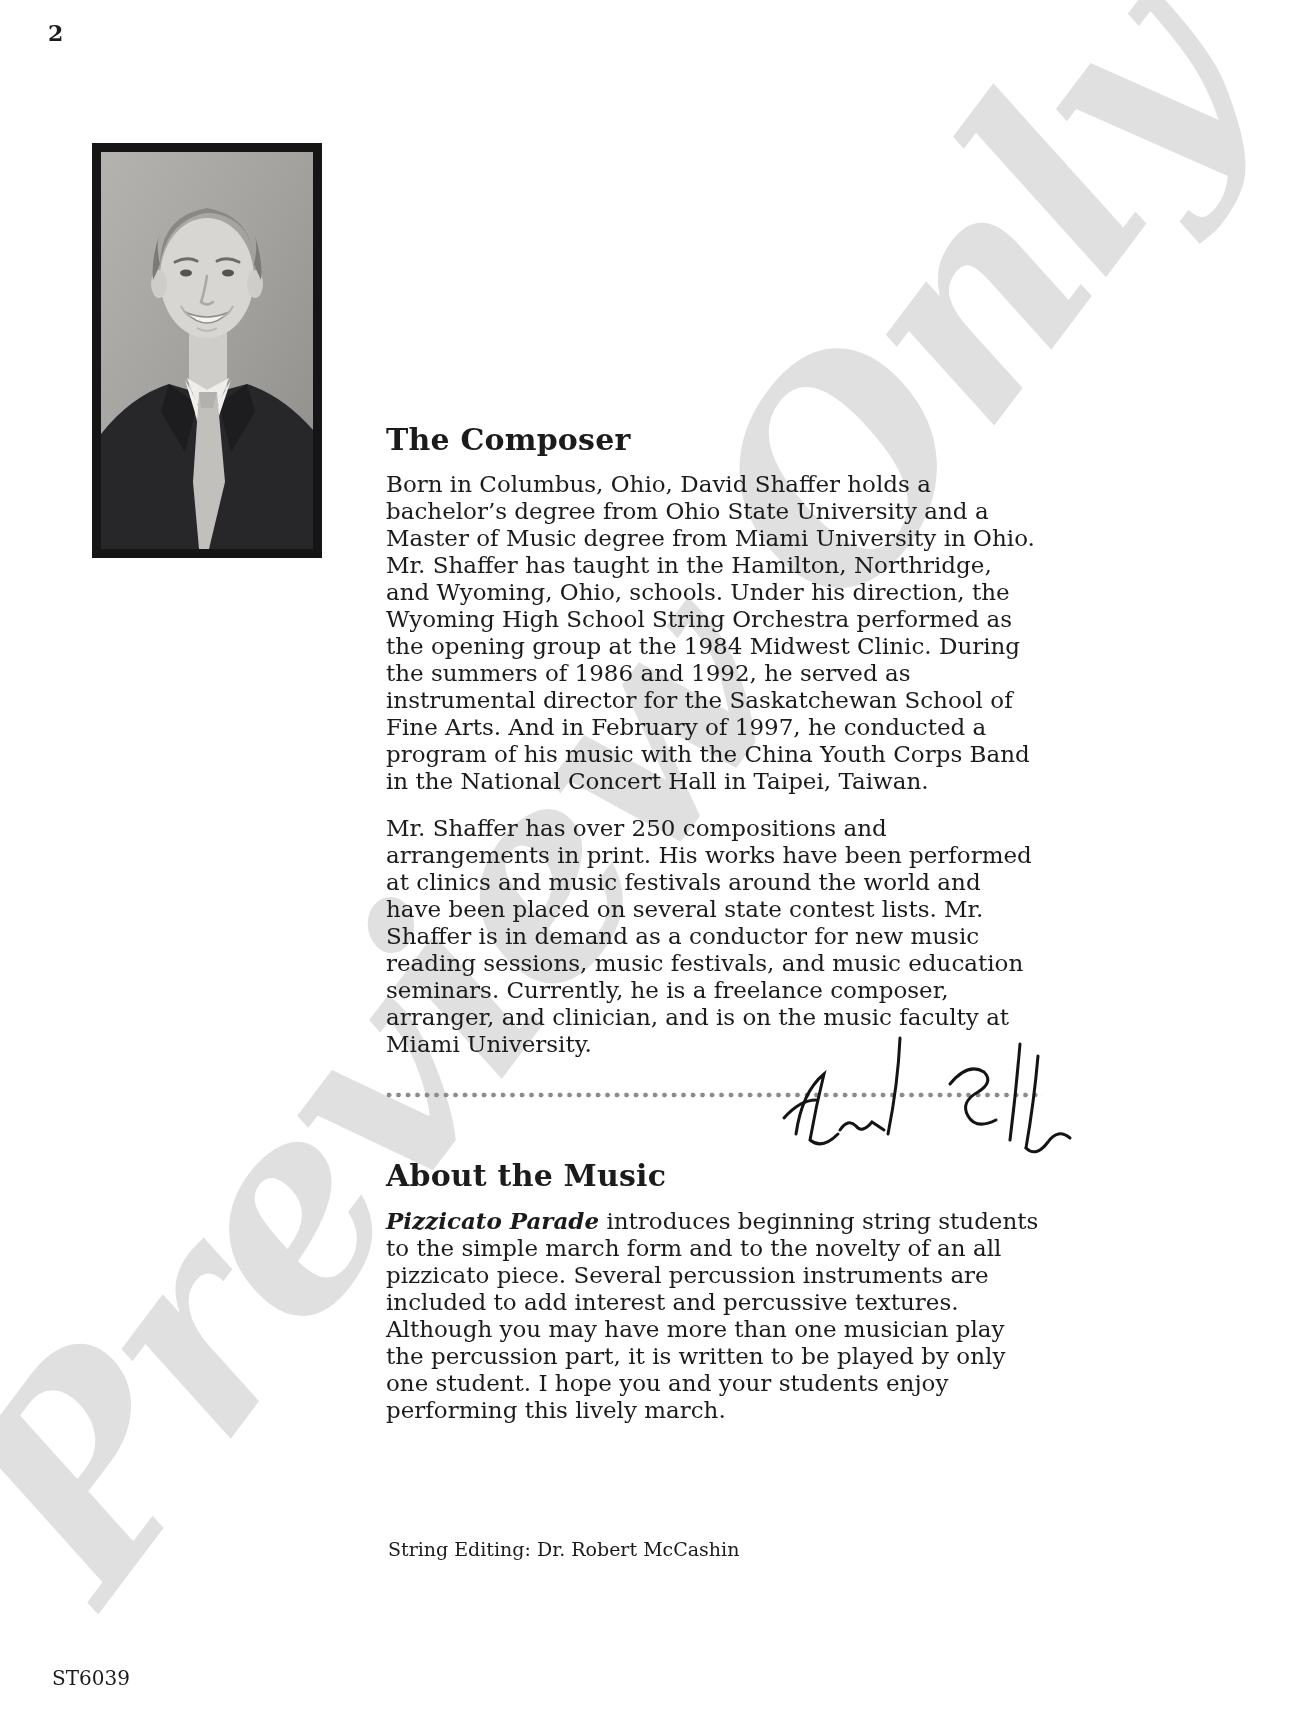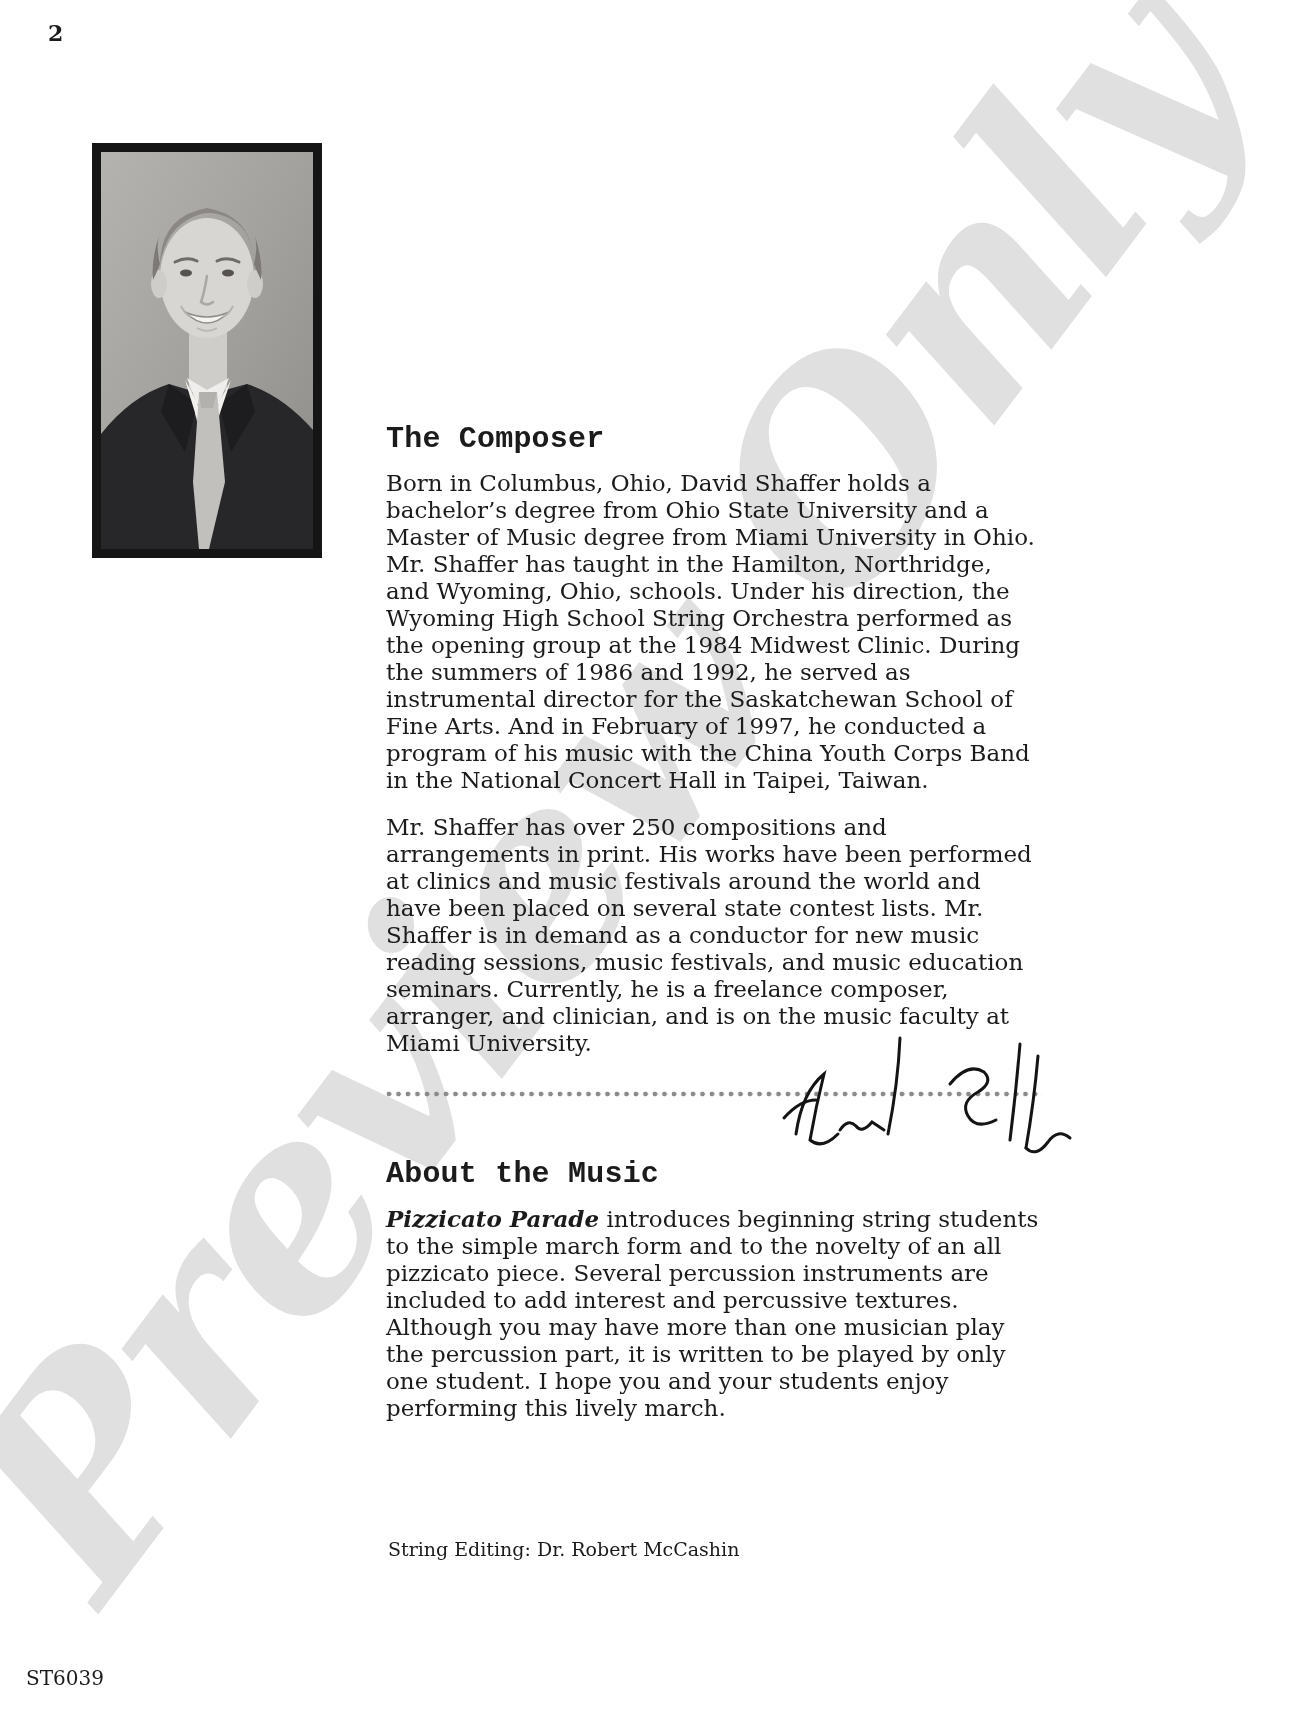--- a/index.html
+++ b/index.html
@@ -27,21 +27,21 @@
     z-index:0;
     user-select:none;
   }
 
   
   .page-number {
     position:absolute; left:48px; top:20px;
     font-size:22px; font-weight:bold; z-index:2;
   }
   .catalog {
-    position:absolute; left:26px; top:1666px;
+    position:absolute; left:52px; top:1666px;
     font-size:20px; z-index:2;
   }
   .credit {
     position:absolute; left:388px; top:1538px;
     font-size:19px; z-index:2;
   }
 
   
   .photo {
     position:absolute; left:92px; top:143px;
@@ -56,21 +56,20 @@
   
   .content {
     position:absolute; left:386px; top:422px;
     width:656px; z-index:2;
   }
   .content h2 {
     margin:0 0 14px 0;
     font-size:30px;
     font-weight:bold;
     letter-spacing:0.2px;
-    font-family:Liberation Mono, monospace;
   }
   .content p {
     margin:0 0 20px 0;
     font-size:23px;
     line-height:27px;
     text-align:left;
   }
   .content p:last-child { margin-bottom:0; }
   .dotted-divider {
     margin:34px 0 0 0;

